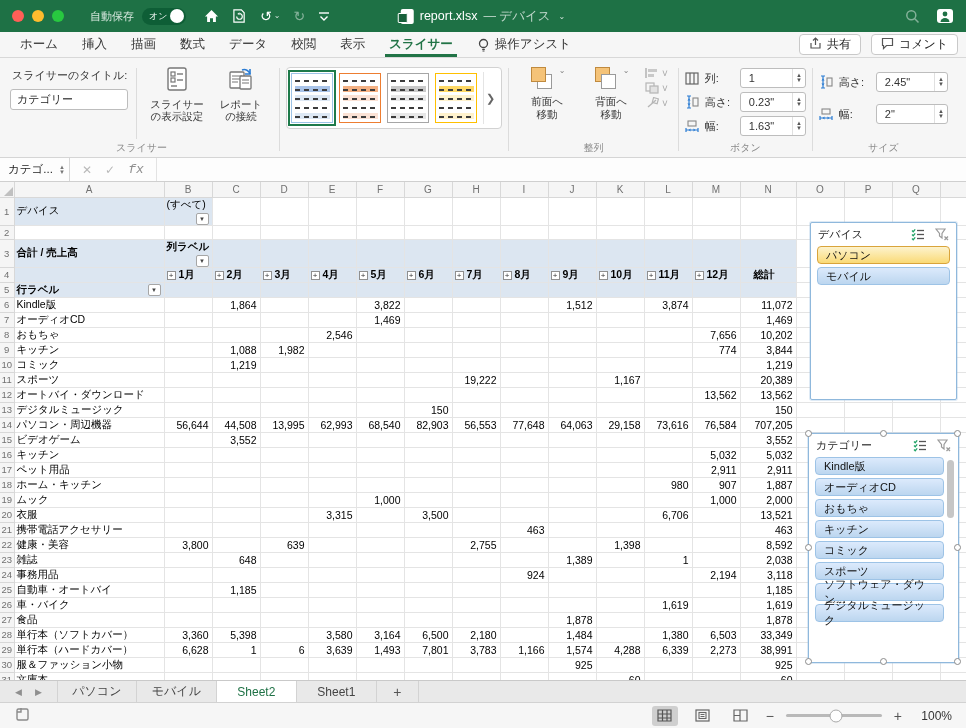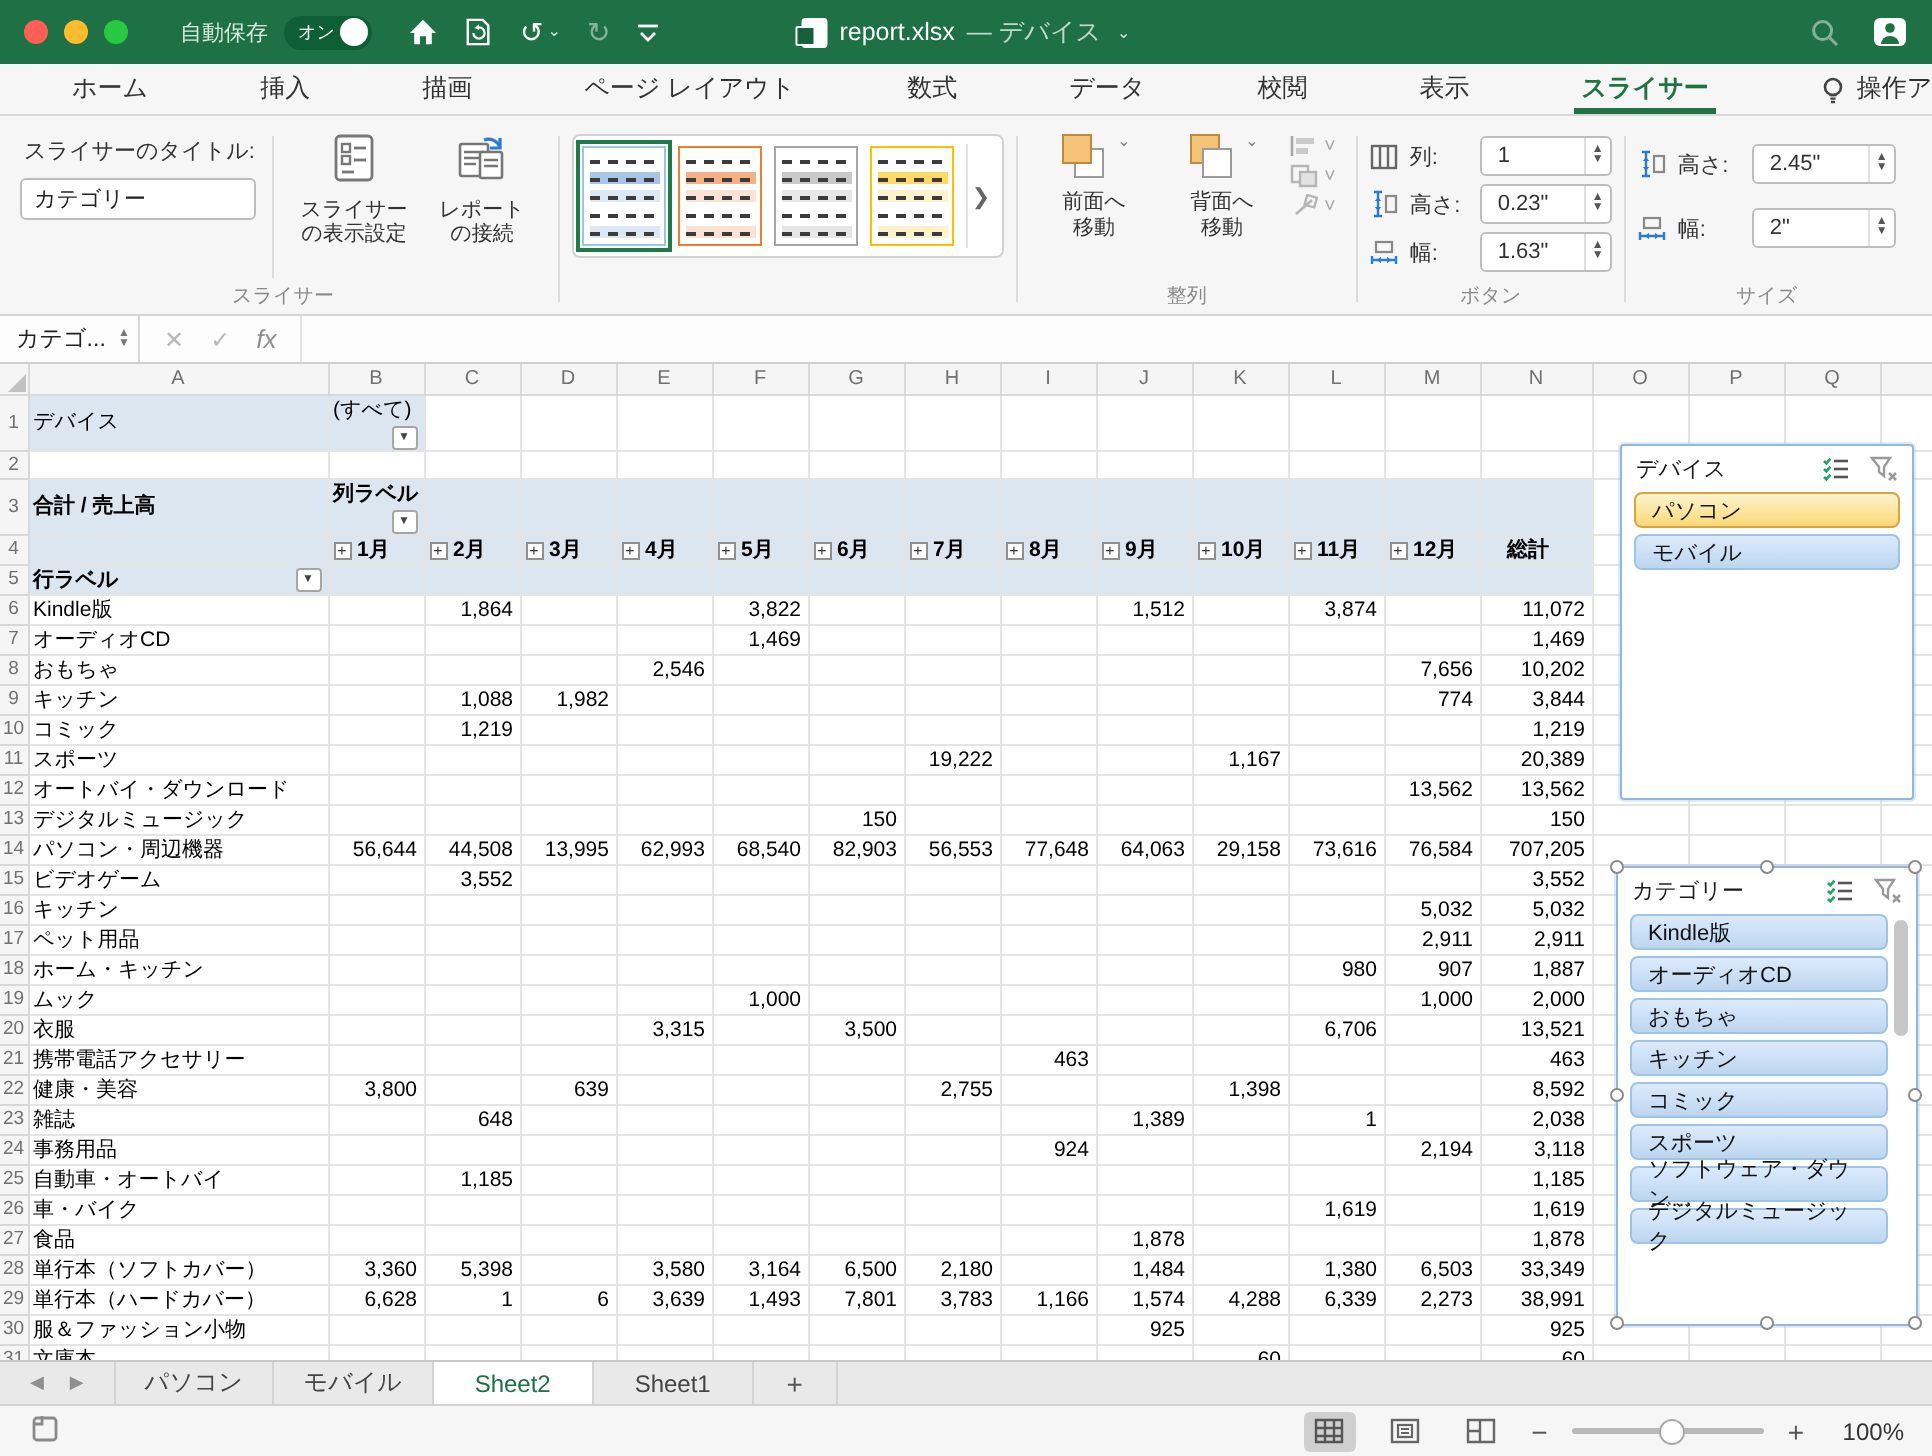--- a/index.html
+++ b/index.html
@@ -22,21 +22,21 @@
   .dim { opacity:.45; }
   .chev { font-size:8px; margin-left:2px; opacity:.8; }
   .tb-title { position:absolute; left:50%; top:0; height:32px; transform:translateX(-50%); display:flex; align-items:center; gap:6px; font-size:12.5px; white-space:nowrap; }
   .doc-badge { width:13px; height:15px; background:#fff; border-radius:2px; position:relative; }
   .doc-badge::after { content:""; position:absolute; left:-3px; bottom:1px; width:8px; height:8px; background:#17603a; border:1px solid #fff; border-radius:1px; }
   .tb-status { color:rgba(255,255,255,.72); }
   .tb-right { position:absolute; right:12px; display:flex; gap:16px; align-items:center; }
 
   
   .tabbar { height:26px; background:#f6f6f6; border-bottom:1px solid #d8d8d8; display:flex; align-items:stretch; padding:0 8px; font-size:12.5px; color:#333; flex:none; }
-  .rtab { display:flex; align-items:center; padding:0 4px; margin:0 24px; cursor:default; white-space:nowrap; }
+  .rtab { display:flex; align-items:center; padding:0 4px; margin:0 8px; cursor:default; white-space:nowrap; }
   .rtab.active { color:#217346; font-weight:600; box-shadow:inset 0 -3px 0 #217346; }
   .rtab.assist { gap:5px; }
   .tab-spacer { flex:1; }
   .pillbtn { align-self:center; height:21px; border:1px solid #c9c9c9; border-radius:4px; background:#fff; display:flex; align-items:center; gap:5px; padding:0 9px; font-size:12px; color:#222; margin-left:10px; }
 
   
   .ribbon { height:100px; background:#f6f6f6; border-bottom:1px solid #d5d5d5; display:flex; padding:4px 4px 0 4px; flex:none; }
   .rgroup { position:relative; padding:2px 6px 14px 6px; display:flex; align-items:flex-start; }
   .rgcap { position:absolute; bottom:2px; left:0; right:0; text-align:center; font-size:10px; color:#8a8a8a; white-space:nowrap; }
   .vsep { width:1px; background:#dcdcdc; margin:6px 0; }
@@ -64,21 +64,21 @@
   .spininput { width:66px; height:20px; background:#fff; border:1px solid #bdbdbd; border-radius:3px; display:flex; align-items:center; padding:0 0 0 8px; font-size:11px; }
   .spininput .val { flex:1; }
   .spinner { display:flex; flex-direction:column; align-items:center; font-size:6px; color:#555; line-height:5px; padding:0 3px; border-left:1px solid #e0e0e0; height:100%; justify-content:center; }
   .size .spinlabel { width:32px; } .size .spininput { width:72px; }
 
   
   .formulabar { height:24px; background:#fdfdfd; border-bottom:1px solid #cfcfcf; display:flex; align-items:center; flex:none; }
   .namebox { width:70px; height:100%; display:flex; align-items:center; justify-content:space-between; padding:0 4px 0 8px; font-size:11.5px; color:#222; border-right:1px solid #d6d6d6; }
   .nbstep { display:flex; flex-direction:column; font-size:6px; color:#777; line-height:5px; }
   .fbicons { display:flex; align-items:center; gap:13px; padding:0 12px; color:#b9b9b9; font-size:12px; }
-  .fx { font-family:Liberation Sans, sans-serif; font-style:italic; color:#8f8f8f; font-size:13px; }
+  .fx { font-family:Liberation Mono, monospace; font-style:italic; color:#8f8f8f; font-size:13px; }
   .fbfield { flex:1; height:100%; border-left:1px solid #e3e3e3; }
 
   
   .sheet { position:relative; height:498px; overflow:hidden; background:#fff; flex:none; }
   table { border-collapse:collapse; table-layout:fixed; width:966px; }
   th,td { border-right:1px solid #e4e4e4; border-bottom:1px solid #e4e4e4; overflow:hidden; white-space:nowrap; font-weight:normal; }
   thead th { background:#f5f5f5; border-color:#d8d8d8; font-size:10px; color:#707070; height:15px; text-align:center; }
   tbody th { background:#f5f5f5; border-color:#d8d8d8; font-size:9.5px; color:#707070; text-align:center; }
   tbody tr { height:14.2px; }
   td { font-size:10.5px; color:#000; padding:0 3px; }
@@ -181,21 +181,20 @@
           </svg>
         </span>
     </div>
   </div>
 
   <div class="tabbar">
     <div style="display:flex">
         <div class="rtab">ホーム</div>
         <div class="rtab">挿入</div>
         <div class="rtab">描画</div>
-        <div class="rtab">ページ レイアウト</div>
         <div class="rtab">数式</div>
         <div class="rtab">データ</div>
         <div class="rtab">校閲</div>
         <div class="rtab">表示</div>
         <div class="rtab active">スライサー</div>
         <div class="rtab assist"><span style="display:flex">
             <svg width="13" height="14" viewBox="0 0 13 14">
               <circle cx="6.5" cy="5.5" r="4" fill="none" stroke="#444" stroke-width="1.3"></circle>
               <path d="M4.8 9.5 h3.4 M5.2 11.3 h2.6 M5.5 13 h2" stroke="#444" stroke-width="1.2"></path>
             </svg>

